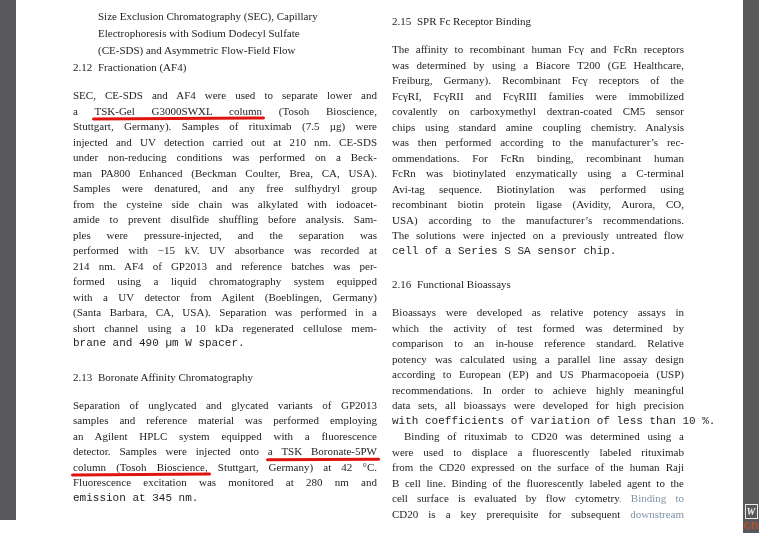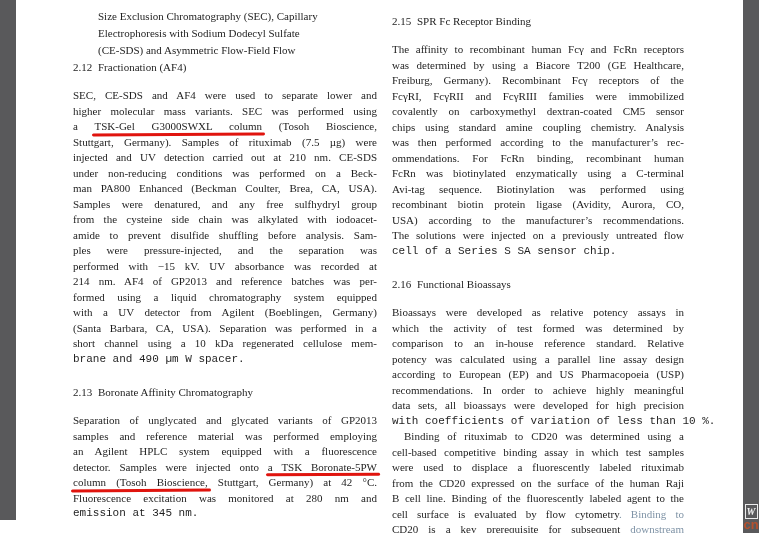--- a/index.html
+++ b/index.html
@@ -64,21 +64,20 @@
           <span class="sec-num">2.12</span>
           <div class="sec-titles">
             <div class="title-line">Size Exclusion Chromatography (SEC), Capillary</div>
             <div class="title-line">Electrophoresis with Sodium Dodecyl Sulfate</div>
             <div class="title-line">(CE-SDS) and Asymmetric Flow-Field Flow</div>
             <div class="title-line">Fractionation (AF4)</div>
           </div>
         </div>
         <div class="para">
           <div class="line"><span>SEC, CE-SDS and AF4 were used to separate lower and</span></div>
-          <div class="line"><span>higher molecular mass variants. SEC was performed using</span></div>
           <div class="line"><span>a </span><span class="redline">TSK-Gel G3000SWXL column</span><span> (Tosoh Bioscience,</span></div>
           <div class="line"><span>Stuttgart, Germany). Samples of rituximab (7.5 µg) were</span></div>
           <div class="line"><span>injected and UV detection carried out at 210 nm. CE-SDS</span></div>
           <div class="line"><span>under non-reducing conditions was performed on a Beck-</span></div>
           <div class="line"><span>man PA800 Enhanced (Beckman Coulter, Brea, CA, USA).</span></div>
           <div class="line"><span>Samples were denatured, and any free sulfhydryl group</span></div>
           <div class="line"><span>from the cysteine side chain was alkylated with iodoacet-</span></div>
           <div class="line"><span>amide to prevent disulfide shuffling before analysis. Sam-</span></div>
           <div class="line"><span>ples were pressure-injected, and the separation was</span></div>
           <div class="line"><span>performed with −15 kV. UV absorbance was recorded at</span></div>
@@ -145,21 +144,20 @@
           <div class="line"><span>which the activity of test formed was determined by</span></div>
           <div class="line"><span>comparison to an in-house reference standard. Relative</span></div>
           <div class="line"><span>potency was calculated using a parallel line assay design</span></div>
           <div class="line"><span>according to European (EP) and US Pharmacopoeia (USP)</span></div>
           <div class="line"><span>recommendations. In order to achieve highly meaningful</span></div>
           <div class="line"><span>data sets, all bioassays were developed for high precision</span></div>
           <div class="line last"><span>with coefficients of variation of less than 10 %.</span></div>
         </div>
         <div class="para indent-first">
           <div class="line"><span>Binding of rituximab to CD20 was determined using a</span></div>
-          <div class="line"><span>cell-based competitive binding assay in which test samples</span></div>
           <div class="line"><span>were used to displace a fluorescently labeled rituximab</span></div>
           <div class="line"><span>from the CD20 expressed on the surface of the human Raji</span></div>
           <div class="line"><span>B cell line. Binding of the fluorescently labeled agent to the</span></div>
           <div class="line"><span>cell surface is evaluated by flow cytometry</span><span class=" faded">. Binding to</span></div>
           <div class="line"><span>CD20 is a key prerequisite for subsequent </span><span class=" faded">downstream</span></div>
         </div>
       </section>
     </div>
 
   <div class="bar bar-left"></div>

